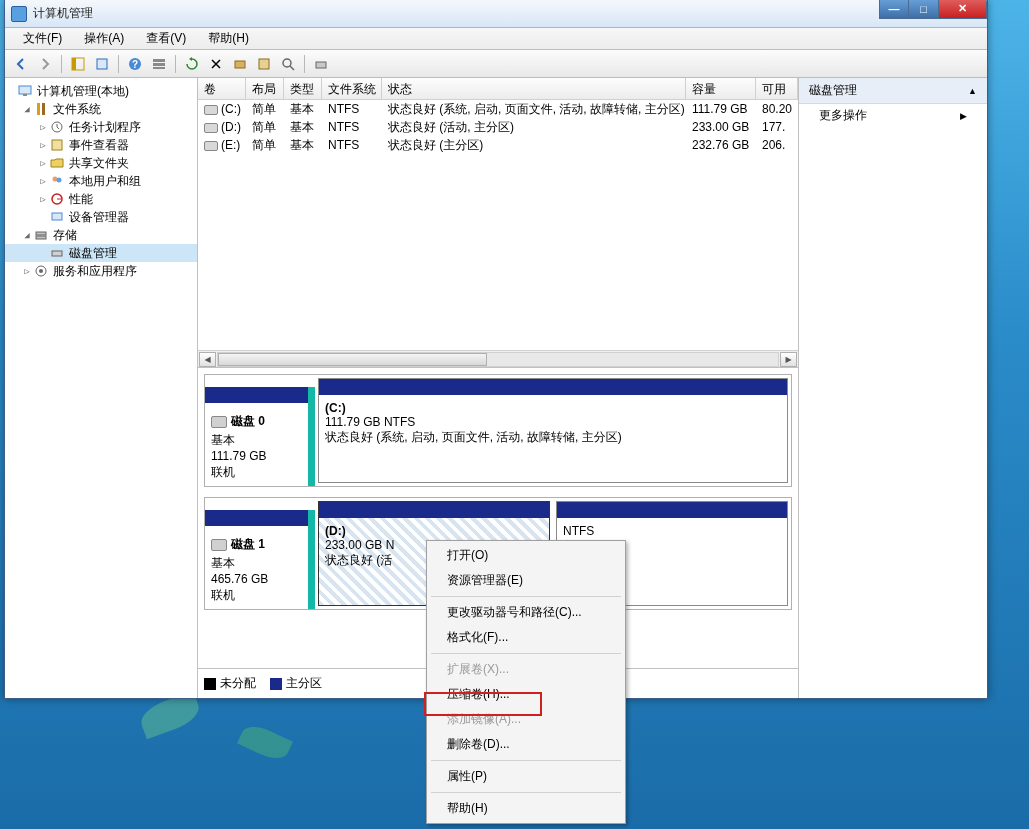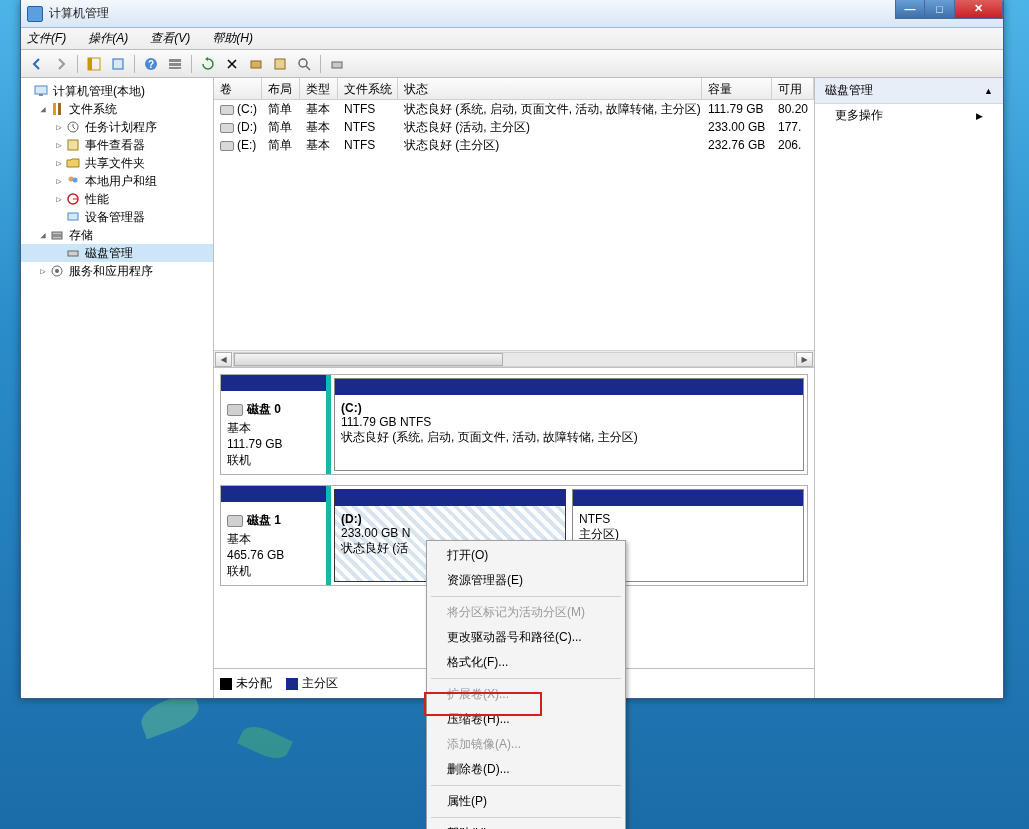--- a/index.html
+++ b/index.html
@@ -7,36 +7,36 @@
   font-family: "Microsoft YaHei", "SimSun", Tahoma, sans-serif;
   font-size: 12px;
   background: linear-gradient(to bottom, #4db4e8 0%, #2a8cc9 40%, #1a6ca8 100%);
   width: 1029px; height: 829px;
   position: relative; overflow: hidden;
 }
 .decor { position:absolute; left:140px; top:700px; width:220px; height:120px; opacity:.35; pointer-events:none; }
 .leaf { position:absolute; width:60px; height:30px; border-radius:50% 0 50% 0; background:#7fe07f; transform:rotate(-20deg); }
 .leaf2{ left:100px; top:30px; transform:rotate(25deg); width:50px; height:25px; background:#5ed05e;}
 .window {
-  position:absolute; left:20px; top:0; width:984px; height:699px;
+  position:absolute; left:4px; top:0; width:984px; height:699px;
   background:#fff; border:1px solid #3b5e8a; border-top:none;
   box-shadow:0 0 8px rgba(0,0,0,.4);
 }
 .titlebar{
   height:28px; background:linear-gradient(#f4f8fc,#d7e6f6);
   border-bottom:1px solid #9fb8d6; display:flex; align-items:center; padding-left:6px; position:relative;
 }
 .titlebar .ticon{width:16px;height:16px;background:#5aa0e0;border:1px solid #2b5f9e;border-radius:2px;margin-right:6px;}
 .titlebar .ttl{color:#1a1a1a;}
 .winbtns{position:absolute;right:0;top:-1px;display:flex;}
 .winbtn{width:30px;height:20px;border:1px solid #4a6a94;border-top:none;display:flex;align-items:center;justify-content:center;font-size:11px;color:#fff;font-weight:bold;}
 .wb-min{background:linear-gradient(#6aa0d8,#3d6fa8);}
 .wb-max{background:linear-gradient(#6aa0d8,#3d6fa8);border-left:none;}
 .wb-close{width:48px;background:linear-gradient(#e06060,#c82020);border-left:none;border-top-right-radius:3px;}
-.menubar{height:22px;background:linear-gradient(#f7f7f7,#ececec);border-bottom:1px solid #bcbcbc;display:flex;align-items:center;padding-left:0;gap:10px;font-style:italic;}
+.menubar{height:22px;background:linear-gradient(#f7f7f7,#ececec);border-bottom:1px solid #bcbcbc;display:flex;align-items:center;padding-left:12px;gap:10px;}
 .menubar span{padding:2px 6px;}
 .toolbar{height:28px;background:linear-gradient(#fcfcfc,#e8e8e8);border-bottom:1px solid #bcbcbc;display:flex;align-items:center;padding:0 6px;gap:4px;}
 .tbtn{width:20px;height:20px;border:1px solid transparent;border-radius:2px;display:flex;align-items:center;justify-content:center;}
 .tsep{width:1px;height:18px;background:#b8b8b8;margin:0 2px;}
 .content{display:flex;height:calc(100% - 78px);}
 .navpane{width:195px;border-right:1px solid #c0c0c0;overflow:auto;padding:4px 0;}
 .tree .row{display:flex;align-items:center;height:18px;padding-right:4px;white-space:nowrap;}
 .tree .tgl{width:12px;text-align:center;color:#6a6a6a;font-size:9px;font-family:Consolas,monospace;cursor:default;}
 .tree .ri{width:16px;height:16px;margin-right:4px;display:flex;align-items:center;justify-content:center;}
 .tree .lbl{}
@@ -49,21 +49,21 @@
 .vtbody{}
 .vtr{display:flex;height:18px;align-items:center;}
 .vtd{padding:1px 6px;overflow:hidden;white-space:nowrap;}
 .volicon{width:14px;height:10px;background:#d8d8d8;border:1px solid #888;border-radius:2px;display:inline-block;margin-right:3px;vertical-align:middle;}
 .hscroll{height:17px;background:#f0f0f0;border-top:1px solid #d0d0d0;display:flex;align-items:center;}
 .hsbtn{width:17px;height:15px;background:linear-gradient(#fff,#e0e0e0);border:1px solid #b0b0b0;margin:0 1px;display:flex;align-items:center;justify-content:center;font-size:8px;color:#555;}
 .hstrack{flex:1;height:15px;background:#e8e8e8;border:1px solid #d0d0d0;position:relative;}
 .hsthumb{position:absolute;left:0;top:0;width:48%;height:100%;background:linear-gradient(#f4f4f4,#d8d8d8);border:1px solid #b0b0b0;}
 .diskpane{flex:1;overflow:auto;padding:6px;}
 .diskrow{border:1px solid #b0b0b0;margin-bottom:10px;display:flex;min-height:96px;}
-.diskinfo{width:110px;border-right:5px solid #14b8a6;padding:6px;position:relative;}
+.diskinfo{width:110px;border-right:7px solid #14b8a6;padding:6px;position:relative;margin-top:12px;}
 .dstrip{position:absolute;left:0;top:0;right:0;height:16px;background:#1a2a8a;}
 .diskinfo .dicon{width:16px;height:12px;background:#d0d0d0;border:1px solid #888;border-radius:2px;display:inline-block;vertical-align:middle;margin-right:4px;}
 .diskinfo .dname{position:relative;margin-top:20px;font-weight:bold;}
 .diskinfo .dmeta{margin-top:2px;line-height:16px;}
 .dvols{flex:1;display:flex;padding:0;}
 .dvol{flex:1;border:1px solid #8a8a8a;margin:3px;position:relative;}
 .dvol .vstrip{height:16px;background:#1a2a8a;}
 .dvol.hatched{
   background:repeating-linear-gradient(45deg,#d8e4f0 0,#d8e4f0 4px,#fff 4px,#fff 8px);
   border:1px solid #333;
@@ -413,21 +413,20 @@
       </div>
     </div>
 
   </div>
 </div>
 
 <div class="ctxmenu">
   <div class="ctxitem">打开(O)</div>
   <div class="ctxitem">资源管理器(E)</div>
   <div class="ctxsep"></div>
-  <div class="ctxitem disabled">将分区标记为活动分区(M)</div>
   <div class="ctxitem">更改驱动器号和路径(C)...</div>
   <div class="ctxitem">格式化(F)...</div>
   <div class="ctxsep"></div>
   <div class="ctxitem disabled">扩展卷(X)...</div>
   <div class="ctxitem">压缩卷(H)...</div>
   <div class="ctxitem disabled">添加镜像(A)...</div>
   <div class="ctxitem">删除卷(D)...</div>
   <div class="ctxsep"></div>
   <div class="ctxitem">属性(P)</div>
   <div class="ctxsep"></div>

